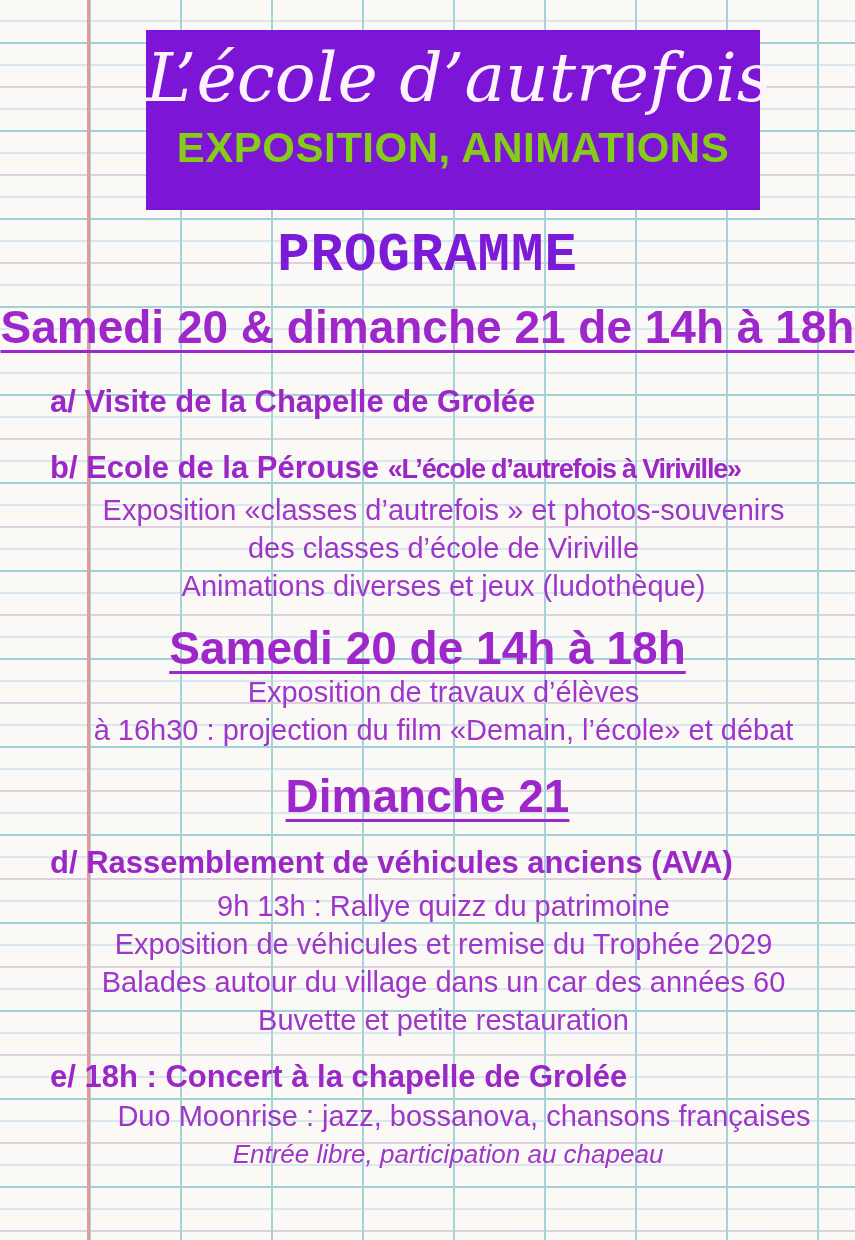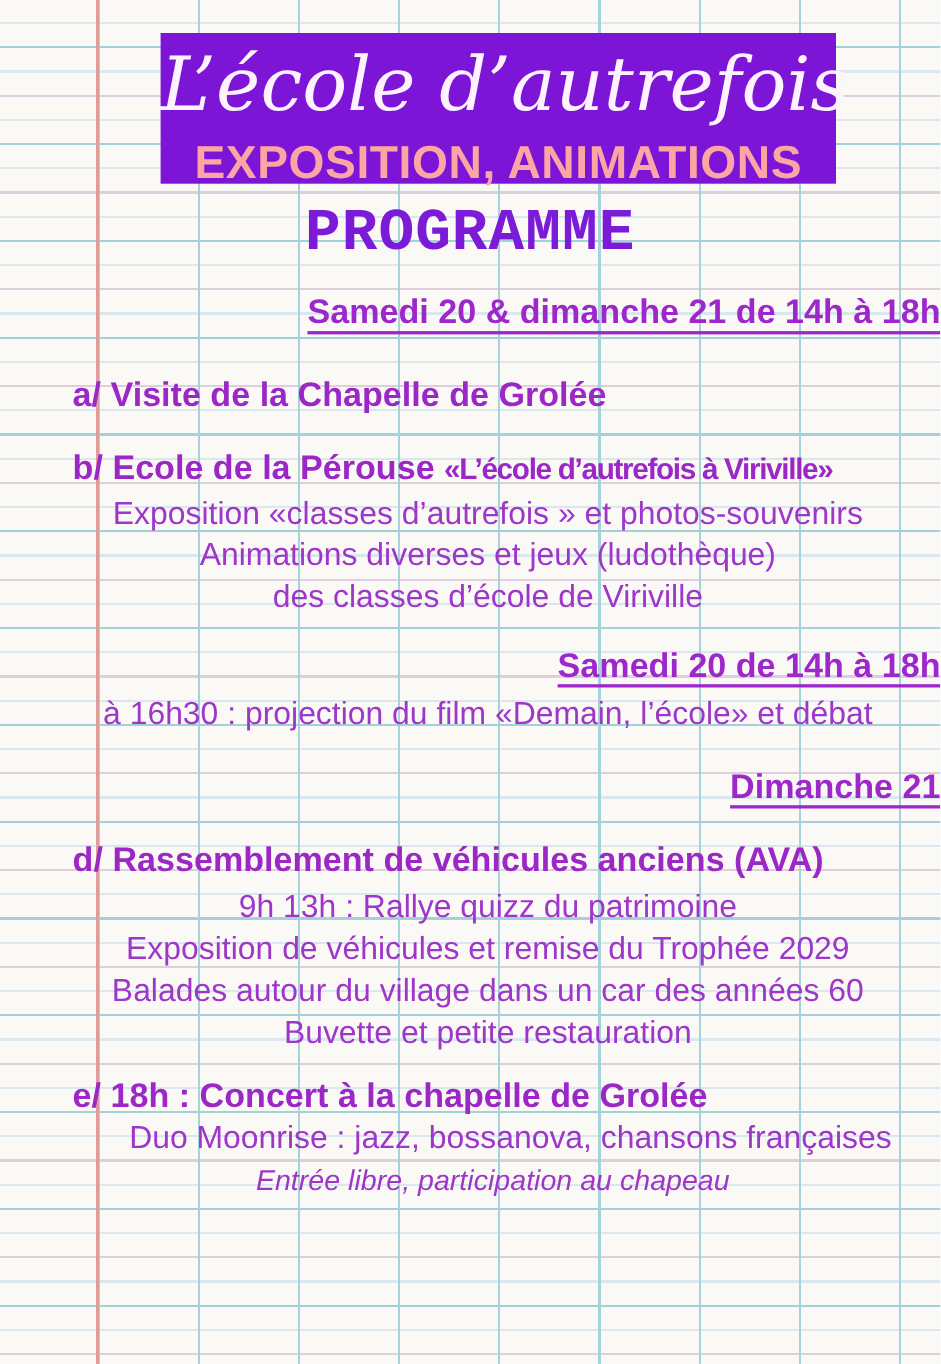--- a/index.html
+++ b/index.html
@@ -22,73 +22,73 @@
       repeating-linear-gradient(180deg, rgba(0,0,0,0) 0px, rgba(0,0,0,0) 42px, #a3d1d8 42px, #a3d1d8 44px, rgba(0,0,0,0) 44px, rgba(0,0,0,0) 88px),
       
       repeating-linear-gradient(180deg, rgba(0,0,0,0) 0px, rgba(0,0,0,0) 86px, rgba(226,186,206,0.55) 86px, rgba(226,186,206,0.55) 88px),
       
       repeating-linear-gradient(180deg, rgba(0,0,0,0) 0px, rgba(0,0,0,0) 20px, #dbe7ef 20px, #dbe7ef 22px);
   }
 
   .banner {
     width: 614px;
     margin: 30px 0 0 146px;
-    height: 137px;
+    height: 180px;
     background: #7c15d6;
     text-align: center;
     box-sizing: border-box;
     padding-top: 2px;
   }
   .banner-title {
     font-family: "DejaVu Serif", serif;
     font-style: italic;
     font-size: 68px;
     line-height: 92px;
     color: #fdf2fd;
     white-space: nowrap;
   }
   .banner-subtitle {
     font-weight: 700;
     font-size: 42px;
     line-height: 48px;
-    color: #fca5a5;
+    color: #84cc16;
     letter-spacing: 0.5px;
     white-space: nowrap;
   }
 
   .programme {
     margin-top: 16px;
     text-align: center;
     font-size: 54px;
     line-height: 60px;
     font-weight: 700;
     color: #7b1ad7;
     letter-spacing: 1px;
     font-family: Liberation Mono, monospace;
   }
 
   .day {
-    text-align: right;
-    font-size: 31px;
+    text-align: center;
+    font-size: 46px;
     line-height: 46px;
     font-weight: 700;
     color: #9e27cb;
     white-space: nowrap;
   }
   .day .u {
     text-decoration: underline;
     text-decoration-thickness: 3px;
     text-underline-offset: 7px;
   }
   .day1 { margin-top: 18px; }
   .day2 { margin-top: 20px; }
   .day3 { margin-top: 24px; }
 
   .item {
-    padding-left: 66px;
+    padding-left: 50px;
     font-size: 31px;
     line-height: 40px;
     font-weight: 700;
     color: #9b27c6;
     white-space: nowrap;
   }
   .item .quote {
     font-size: 27px;
     letter-spacing: -1.2px;
   }
@@ -134,28 +134,29 @@
   <div class="programme">PROGRAMME</div>
 
   <div class="day day1"><span class="u">Samedi 20 &amp; dimanche 21 de 14h à 18h</span></div>
 
   <div class="item item-a"><span>a/</span> <span>Visite de la Chapelle de Grolée</span></div>
 
   <div class="item item-b"><span>b/</span> <span>Ecole de la Pérouse</span> <span class="quote">«L’école d’autrefois à Viriville»</span></div>
 
   <div class="b-lines">
     <div class="body-line">Exposition «classes d’autrefois » et photos-souvenirs</div>
+    <div class="body-line">des classes d’école de Viriville</div>
     <div class="body-line">Animations diverses et jeux (ludothèque)</div>
-    <div class="body-line">des classes d’école de Viriville</div>
   </div>
 
   <div class="day day2"><span class="u">Samedi 20 de 14h à 18h</span></div>
 
 
   <div class="c-lines">
+    <div class="body-line">Exposition de travaux d’élèves</div>
     <div class="body-line">à 16h30 : projection du film «Demain, l’école» et débat</div>
   </div>
 
   <div class="day day3"><span class="u">Dimanche 21</span></div>
 
   <div class="item item-d"><span>d/</span> <span>Rassemblement de véhicules anciens (AVA)</span></div>
 
   <div class="d-lines">
     <div class="body-line">9h 13h : Rallye quizz du patrimoine</div>
     <div class="body-line">Exposition de véhicules et remise du Trophée 2029</div>

